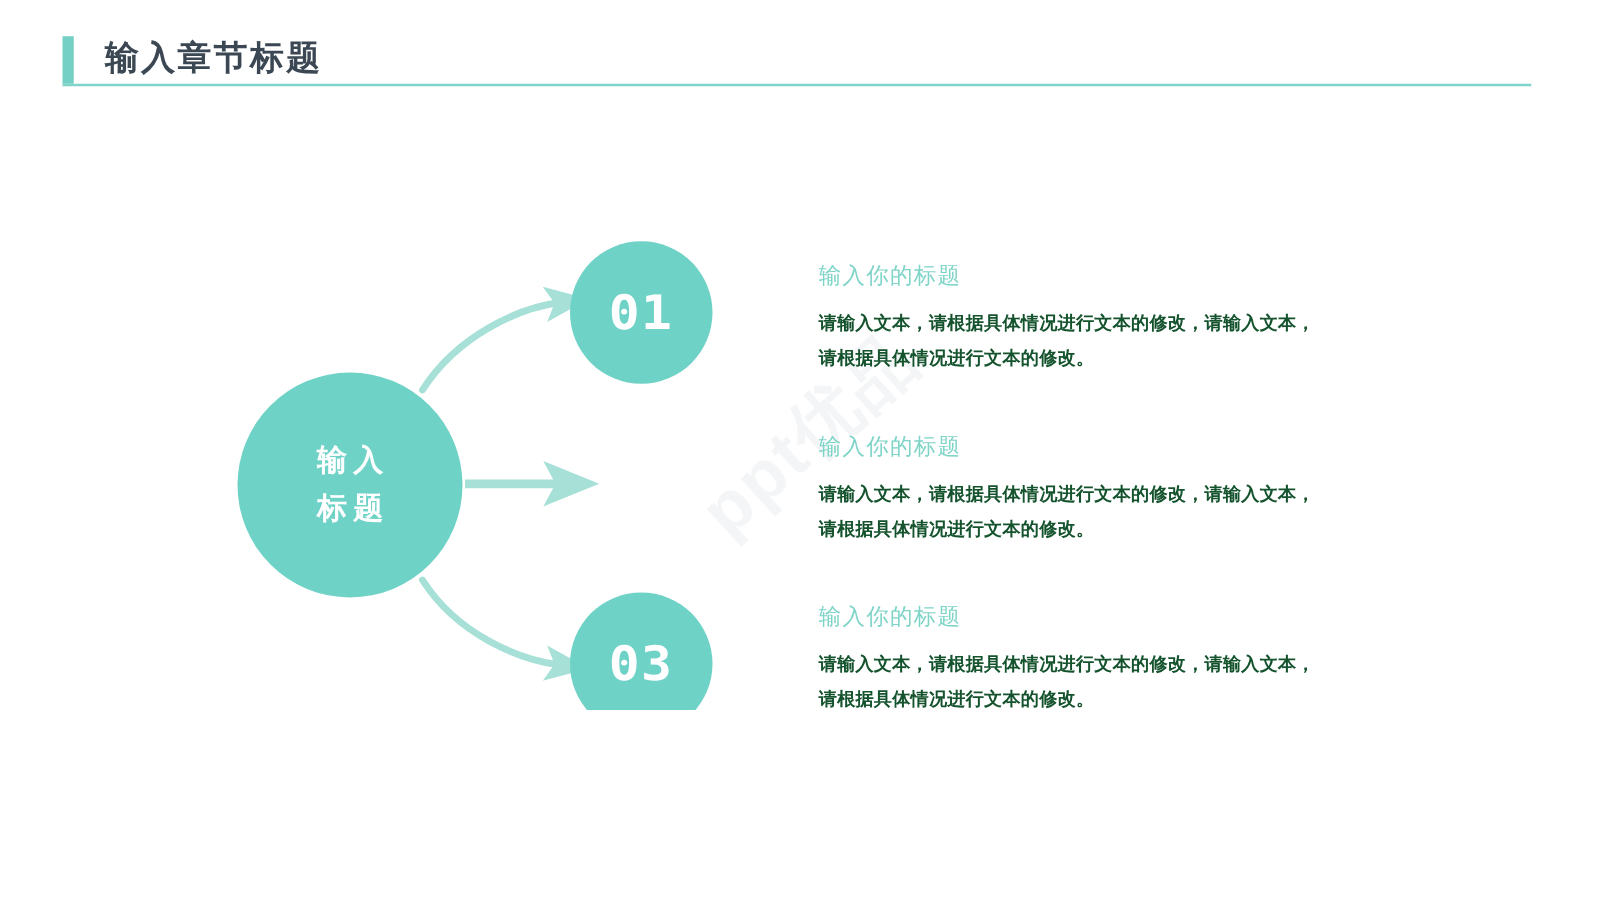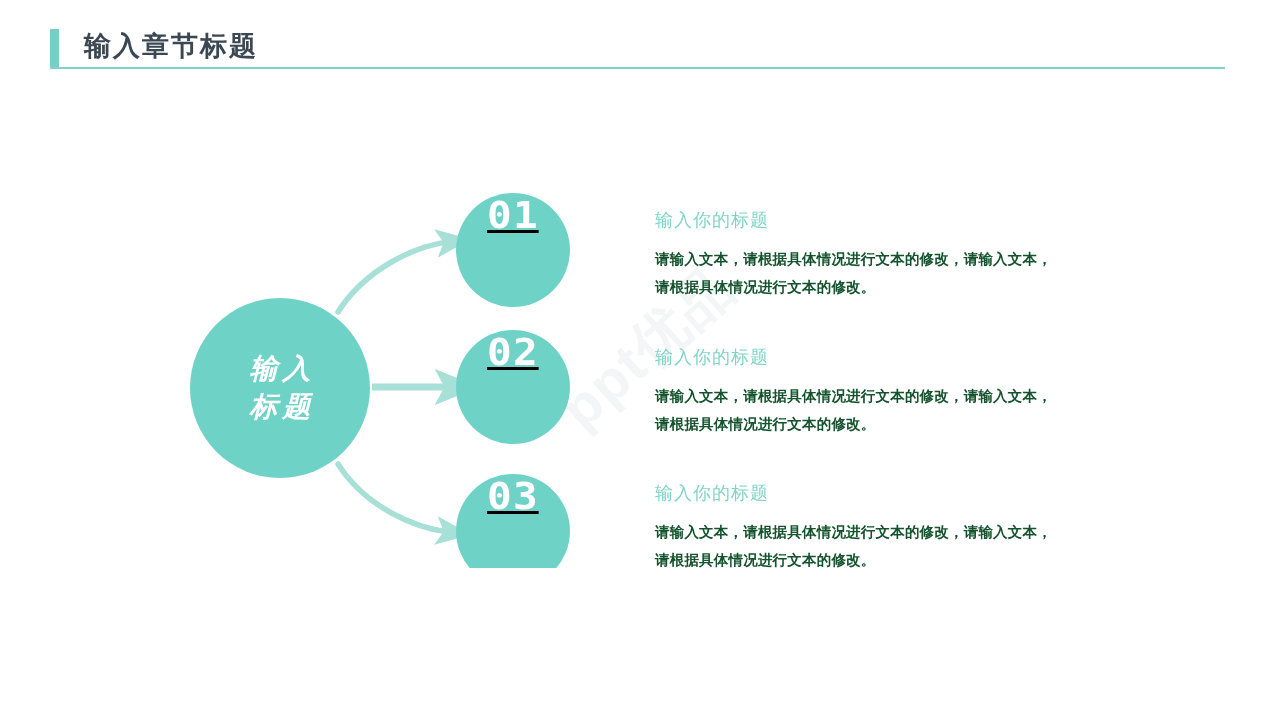--- a/index.html
+++ b/index.html
@@ -84,39 +84,37 @@
     height: 180px;
     border-radius: 50%;
     background: #6FD2C7;
     display: flex;
     flex-direction: column;
     align-items: center;
     justify-content: center;
   }
   .hub-line {
     color: #ffffff;
-    font-size: 28px;
+    font-size: 24px;
     font-weight: bold;
     letter-spacing: 5px;
     line-height: 38px;
     text-indent: 5px;
-    font-style: italic;
   }
 
   
   .num-circle {
     position: absolute;
     width: 114px;
     height: 114px;
     border-radius: 50%;
     background: #6FD2C7;
     display: flex;
-    align-items: flex-start;
+    align-items: center;
     justify-content: center;
-    text-decoration: underline;
   }
   .num-circle.n1 { left: 456px; top: 103px; }
   .num-circle.n2 { left: 456px; top: 240px; }
   .num-circle.n3 { left: 456px; top: 384px; }
   .num-text {
     color: #ffffff;
     font-size: 38px;
     font-weight: bold;
     font-family: "DejaVu Sans Mono", "Liberation Mono", monospace;
     letter-spacing: 1px;
@@ -194,23 +192,20 @@
     </svg>
 
     <div class="hub-circle">
       <div class="hub-line">输入</div>
       <div class="hub-line">标题</div>
     </div>
 
     <div class="num-circle n1">
       <span class="num-text">01</span>
     </div>
-    <div class="num-circle n2">
-      <span class="num-text">02</span>
-    </div>
     <div class="num-circle n3">
       <span class="num-text">03</span>
     </div>
 
     <div class="text-block t1">
       <div class="tb-title">输入你的标题</div>
       <div class="tb-body">
         <div>请输入文本，请根据具体情况进行文本的修改，请输入文本，</div>
         <div>请根据具体情况进行文本的修改。</div>
       </div>

